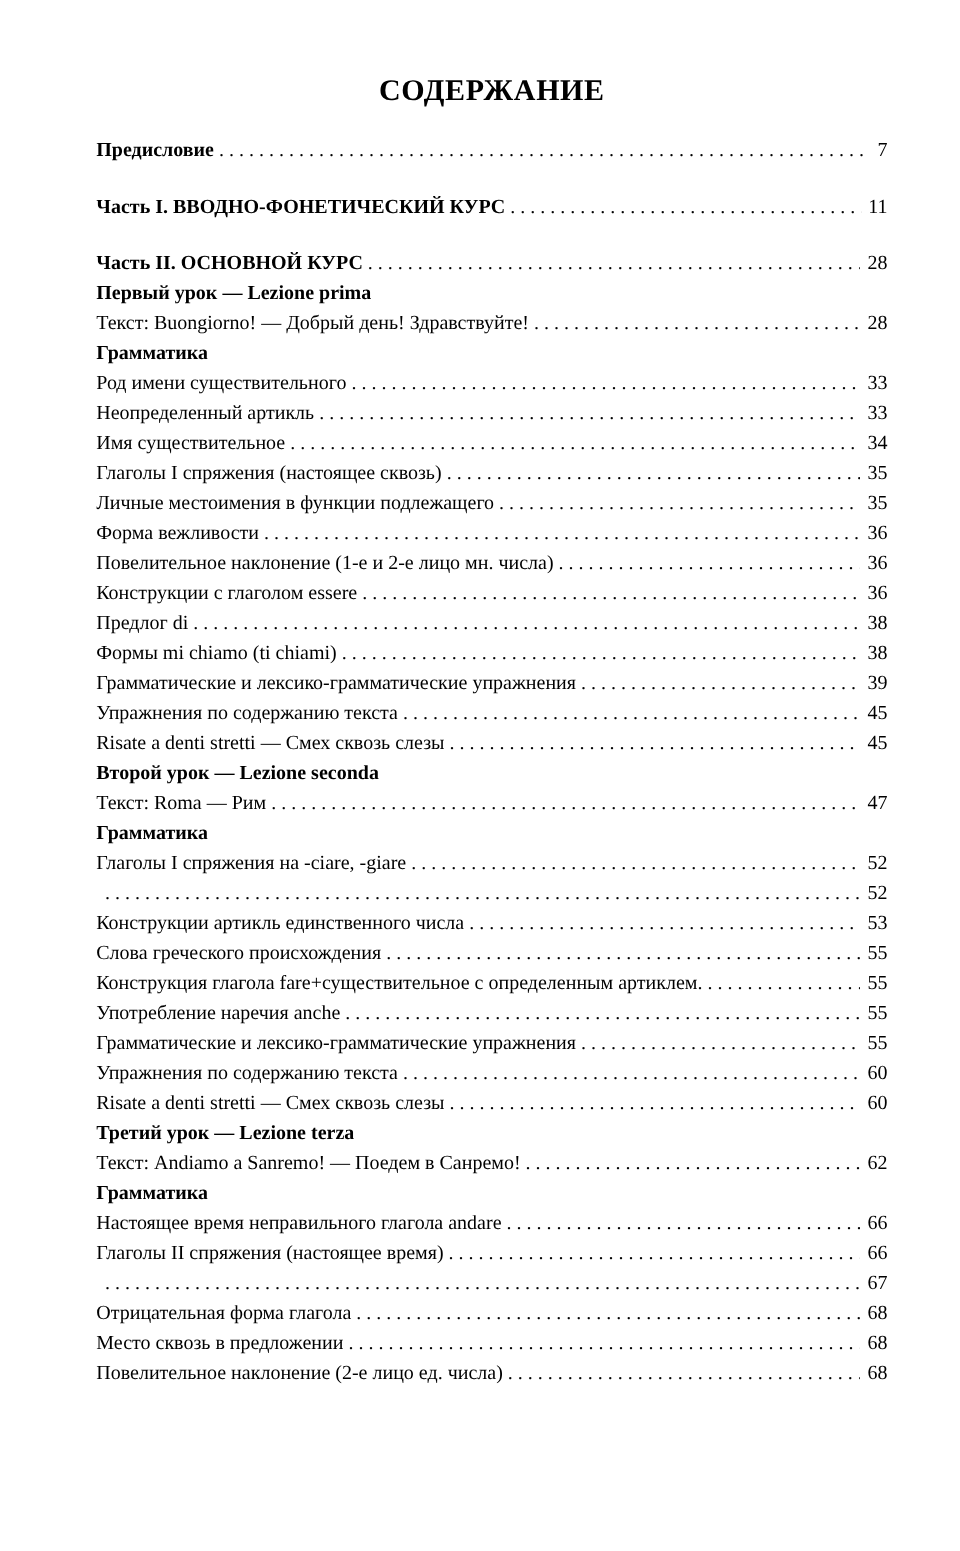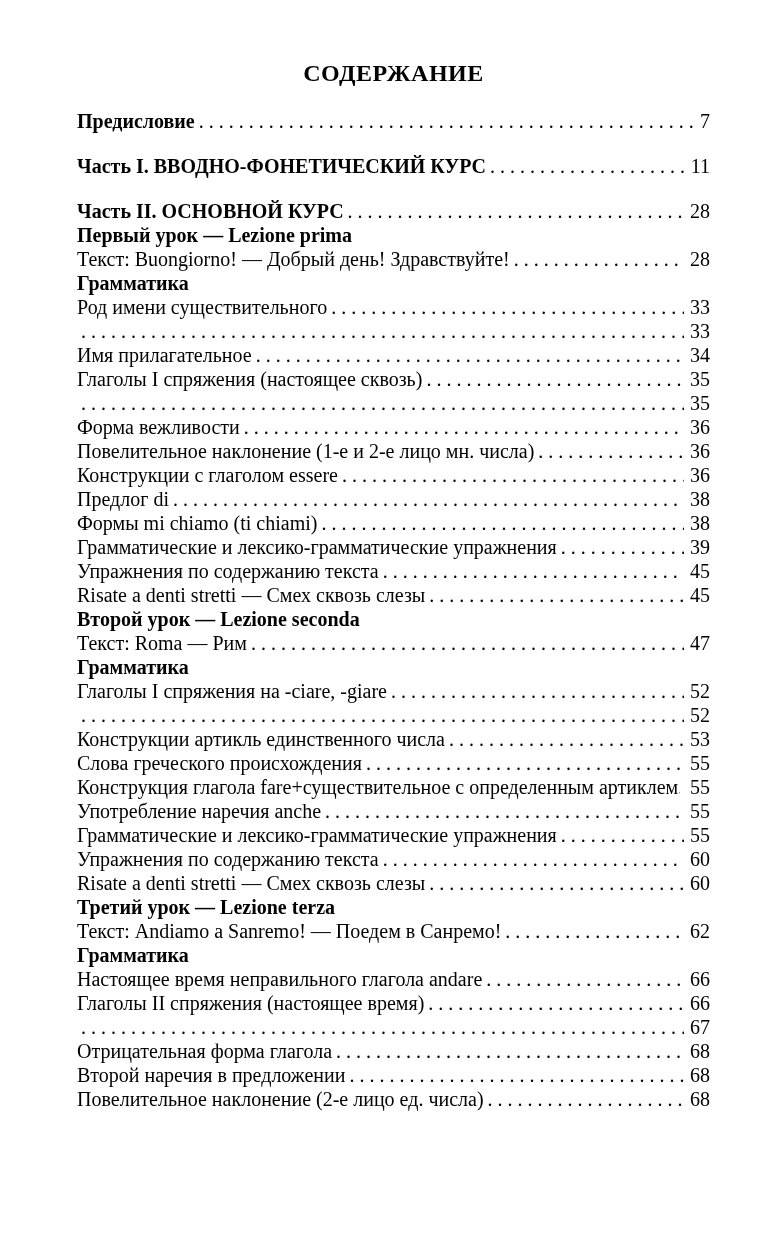--- a/index.html
+++ b/index.html
@@ -23,21 +23,21 @@
   }
   .toc-title {
     margin: 0 0 18px 0;
     font-size: 24px;
     font-weight: bold;
     line-height: 30px;
     text-align: center;
     letter-spacing: 0.5px;
   }
   .toc-list {
-    font-size: 20px;
+    font-size: 16px;
     line-height: 24px;
     text-align: center;
   }
   .row {
     display: flex;
     align-items: baseline;
     min-width: 0;
   }
   .row.gap {
     margin-top: 21px;
@@ -100,34 +100,36 @@
       <div class="row bold">
     <span class="label">Грамматика</span>
 
   </div>
       <div class="row">
     <span class="label">Род имени существительного</span>
     <span class="dots"></span>
     <span class="page-num">33</span>
   </div>
       <div class="row">
+    <span class="label">Неопределенный артикль</span>
     <span class="dots"></span>
     <span class="page-num">33</span>
   </div>
       <div class="row">
-    <span class="label">Имя прилагательное</span>
+    <span class="label">Имя существительное</span>
     <span class="dots"></span>
     <span class="page-num">34</span>
   </div>
       <div class="row">
     <span class="label">Глаголы I спряжения (настоящее сквозь)</span>
     <span class="dots"></span>
     <span class="page-num">35</span>
   </div>
       <div class="row">
+    <span class="label">Личные местоимения в функции подлежащего</span>
     <span class="dots"></span>
     <span class="page-num">35</span>
   </div>
       <div class="row">
     <span class="label">Форма вежливости</span>
     <span class="dots"></span>
     <span class="page-num">36</span>
   </div>
       <div class="row">
     <span class="label">Повелительное наклонение (1-е и 2-е лицо мн. числа)</span>
@@ -247,21 +249,21 @@
       <div class="row">
     <span class="dots"></span>
     <span class="page-num">67</span>
   </div>
       <div class="row">
     <span class="label">Отрицательная форма глагола</span>
     <span class="dots"></span>
     <span class="page-num">68</span>
   </div>
       <div class="row">
-    <span class="label">Второй наречия в предложении</span>
+    <span class="label">Место сквозь в предложении</span>
     <span class="dots"></span>
     <span class="page-num">68</span>
   </div>
       <div class="row">
     <span class="label">Повелительное наклонение (2-е лицо ед. числа)</span>
     <span class="dots"></span>
     <span class="page-num">68</span>
   </div>
     </div>
 </div>

